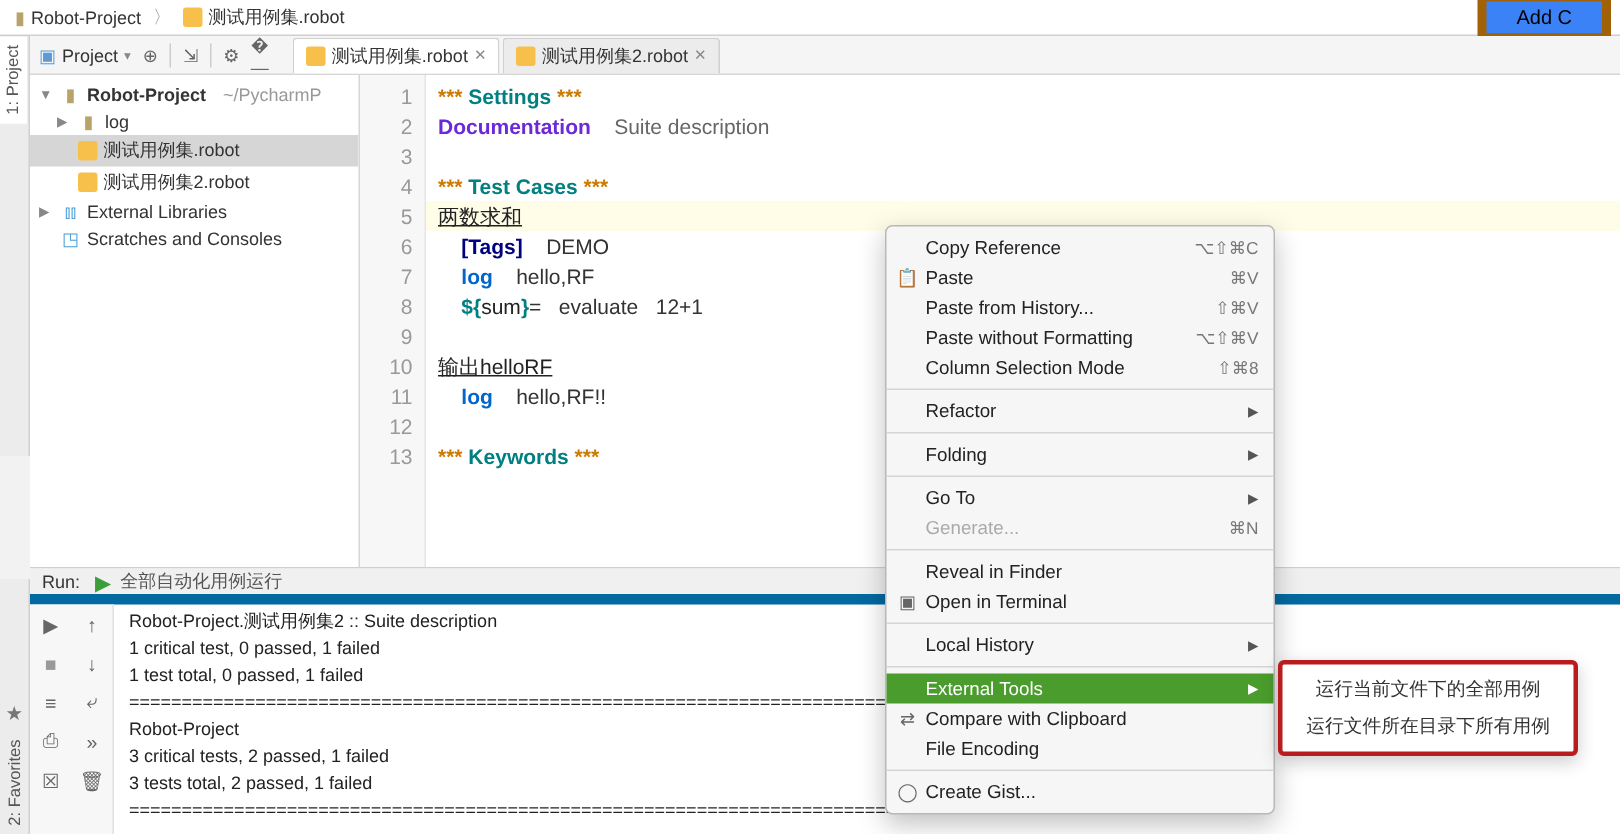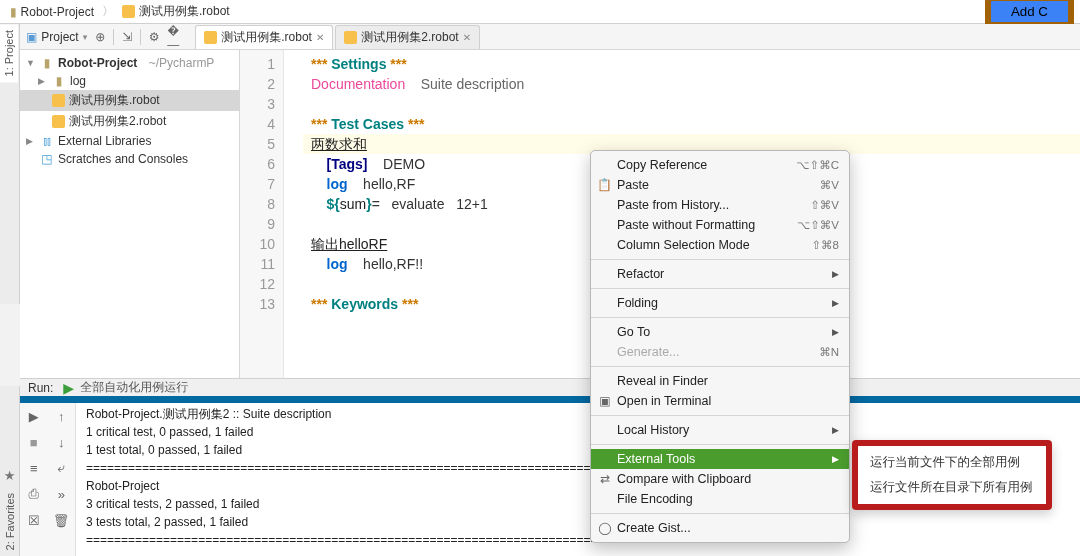--- a/index.html
+++ b/index.html
@@ -33,26 +33,26 @@
 .tree-row { display: flex; align-items: center; gap: 4px; padding: 2px 6px; white-space: nowrap; cursor: pointer; }
 .tree-row.sel { background: #d6d6d6; }
 .tree-row .arrow { width: 10px; color: #888; font-size: 9px; }
 .tree-row .ico { width: 14px; text-align: center; }
 .tree-row .hint { color: #999; }
 .ind-1 { padding-left: 18px; }
 
 .editor { flex: 1; background: #fff; display: flex; font-family: "Menlo","Consolas",monospace; font-size: 14px; }
 .gutter { width: 44px; background: #f7f7f7; border-right: 1px solid #e6e6e6; text-align: right; color: #999; padding: 4px 8px 4px 0; }
 .gutter div { line-height: 20px; }
-.code { flex: 1; padding: 4px 8px; position: relative; margin-left: 19px; }
+.code { flex: 1; padding: 4px 8px; position: relative; }
 .code .ln { line-height: 20px; white-space: pre; }
 .hl-line { position: absolute; left: 0; right: 0; height: 20px; background: #fffde7; z-index: 0; }
 .code .ln > span { position: relative; z-index: 1; }
 .kw-orange { color: #cc7a00; font-weight: bold; }
-.kw-purple { color: #ec4899; font-weight: normal; }
+.kw-purple { color: #6d28d9; font-weight: bold; }
 .kw-teal { color: #008080; font-weight: bold; }
 .kw-blue { color: #0066cc; font-weight: bold; }
 .kw-navy { color: #000080; font-weight: bold; }
 .txt-gray { color: #666; }
 .bold-dark { font-weight: normal; color: #222; }
 .under { text-decoration: underline; }
 
 .run-panel { height: 178px; background: #fff; border-top: 1px solid #d0d0d0; display: flex; flex-direction: column; }
 .run-hdr { height: 24px; background: #f0f0f0; border-bottom: 7px solid #0369a1; display: flex; align-items: center; padding: 0 8px; gap: 10px; }
 .run-hdr .cfg { color: #555; display: flex; align-items: center; gap: 6px; }
@@ -68,21 +68,21 @@
 .ctx-sep { height: 1px; background: #d4d4d4; margin: 4px 0; }
 .ctx-row { display: flex; align-items: center; padding: 3px 10px 3px 26px; position: relative; cursor: pointer; font-size: 12.5px; color: #222; }
 .ctx-row .ki { position: absolute; left: 6px; width: 16px; text-align: center; color: #666; font-size: 12px; }
 .ctx-row .sc { margin-left: auto; color: #777; font-size: 11.5px; }
 .ctx-row.sub::after { content: "▶"; margin-left: auto; font-size: 9px; color: #555; }
 .ctx-row.dis { color: #aaa; }
 .ctx-row.hi { background: #4a9c2d; color: #fff; }
 .ctx-row.hi::after { color: #fff; }
 
 
-.sub-ctx { position: absolute; left: 852px; top: 440px; width: 200px; background: #fff; border: 6px solid #b91c1c; border-radius: 4px; box-shadow: 0 4px 12px rgba(0,0,0,.2); z-index: 60; padding: 4px 0; }
+.sub-ctx { position: absolute; left: 852px; top: 440px; width: 200px; background: #fff; border: 3px solid #b91c1c; border-radius: 4px; box-shadow: 0 4px 12px rgba(0,0,0,.2); z-index: 60; padding: 4px 0; text-align: center; }
 .sub-ctx .srow { padding: 4px 12px; font-size: 12.5px; cursor: pointer; }
 
 .folder-ico { color: #b8a46b; }
 .robot-ico { display:inline-block; width:13px; height:13px; background:#f7c04a; border-radius:2px; position:relative; }
 .lib-ico { color:#49a0d8; }
 .scratch-ico { color:#49a0d8; }
 </style>
 </head>
 <body>
 

